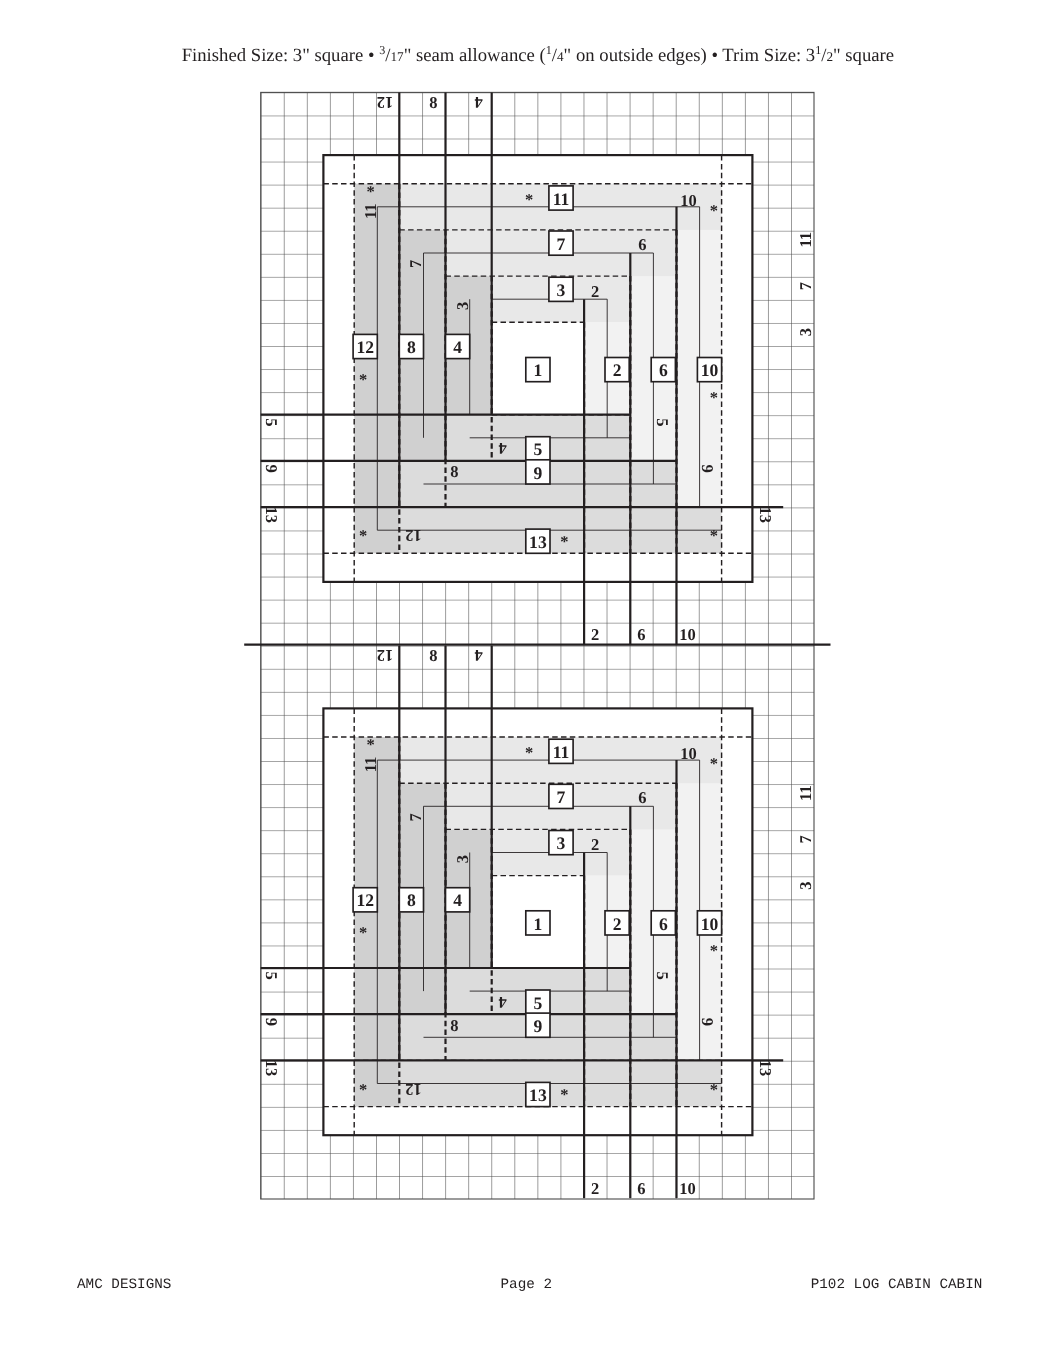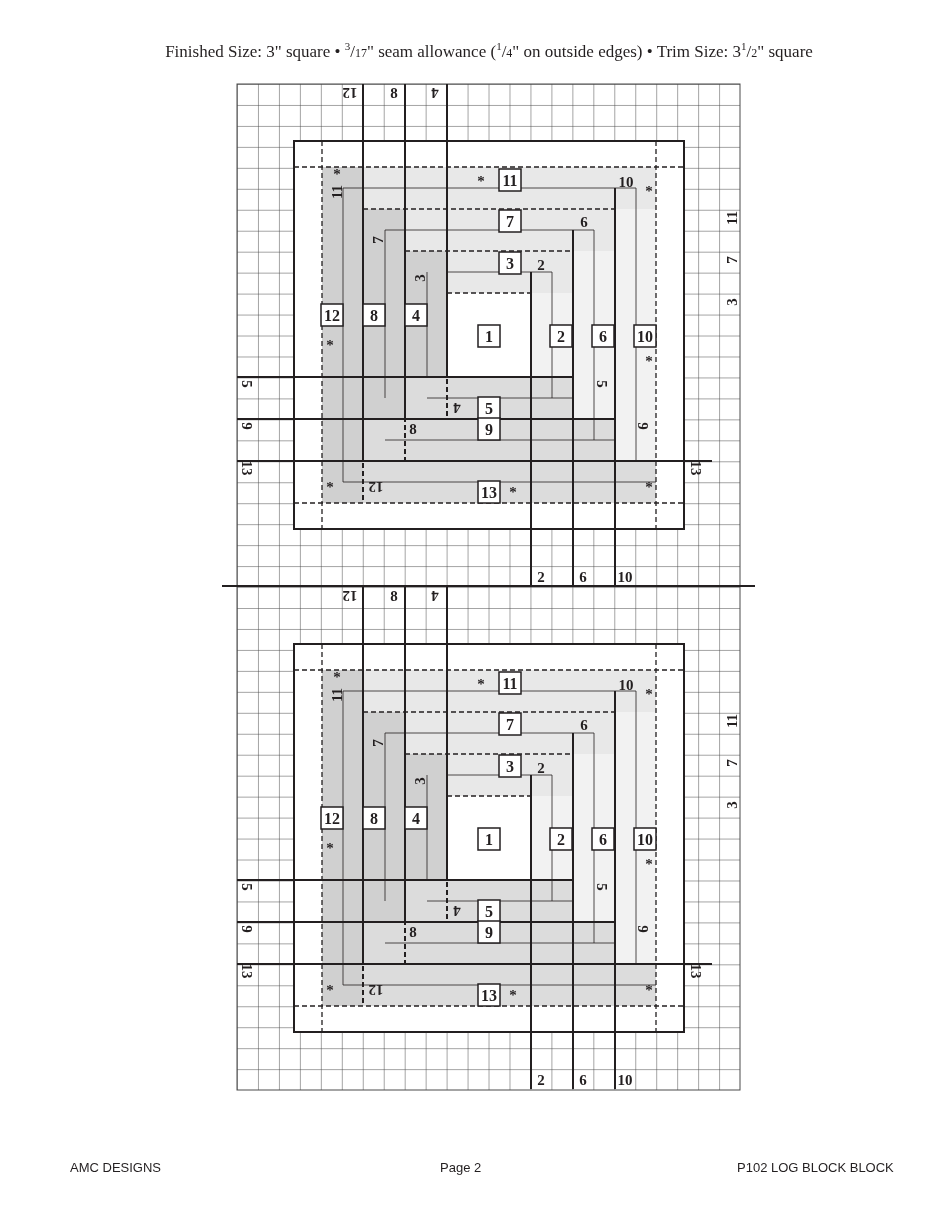--- a/index.html
+++ b/index.html
@@ -1,19 +1,19 @@
 <!DOCTYPE html>
 <html><head>
 <meta charset="utf-8">
 <style>
   html,body{margin:0;padding:0;background:#fff;}
   body{width:950px;height:1230px;position:relative;overflow:hidden;font-family:"Liberation Serif",serif;color:#231f20;}
   .header{position:absolute;left:0;top:40px;width:978px;text-align:center;font-size:17px;}
   .header sup,.header sub{font-size:11px;}
-  .footer{position:absolute;top:1160px;font-family:Liberation Sans, sans-serif;font-size:13px;}
+  .footer{position:absolute;top:1160px;font-family:Liberation Mono, monospace;font-size:13px;}
   svg text{font-family:"Liberation Serif",serif;font-weight:bold;fill:#231f20;}
 </style>
 </head>
 <body>
 
 <div class="header">
   <span>Finished Size: 3" square • </span><sup>3</sup>/<span style="font-size:12px">17</span><span>" seam allowance (</span><sup>1</sup>/<span style="font-size:12px">4</span><span>" on outside edges) • Trim Size: 3</span><sup>1</sup>/<span style="font-size:12px">2</span><span>" square</span>
 </div>
 
 <svg id="pattern" width="950" height="1230" style="position:absolute;left:0;top:0">
@@ -244,14 +244,14 @@
         <text x="649" y="869" font-size="15" text-anchor="middle">*</text>
         <text x="330" y="853" font-size="15" text-anchor="middle">*</text>
         <text x="330" y="995" font-size="15" text-anchor="middle">*</text>
         <text x="513" y="1000" font-size="15" text-anchor="middle">*</text>
         <text x="649" y="995" font-size="15" text-anchor="middle">*</text>
       </g>
     </g>
 </svg>
 
 <div class="footer" style="left:70px">AMC DESIGNS</div>
-<div class="footer" style="left:440px">Page 2</div>
-<div class="footer" style="left:737px">P102 LOG BLOCK BLOCK</div>
+<div class="footer" style="left:455px">Page 2</div>
+<div class="footer" style="left:737px">P102 LOG CABIN CABIN</div>
 
 </body></html>

